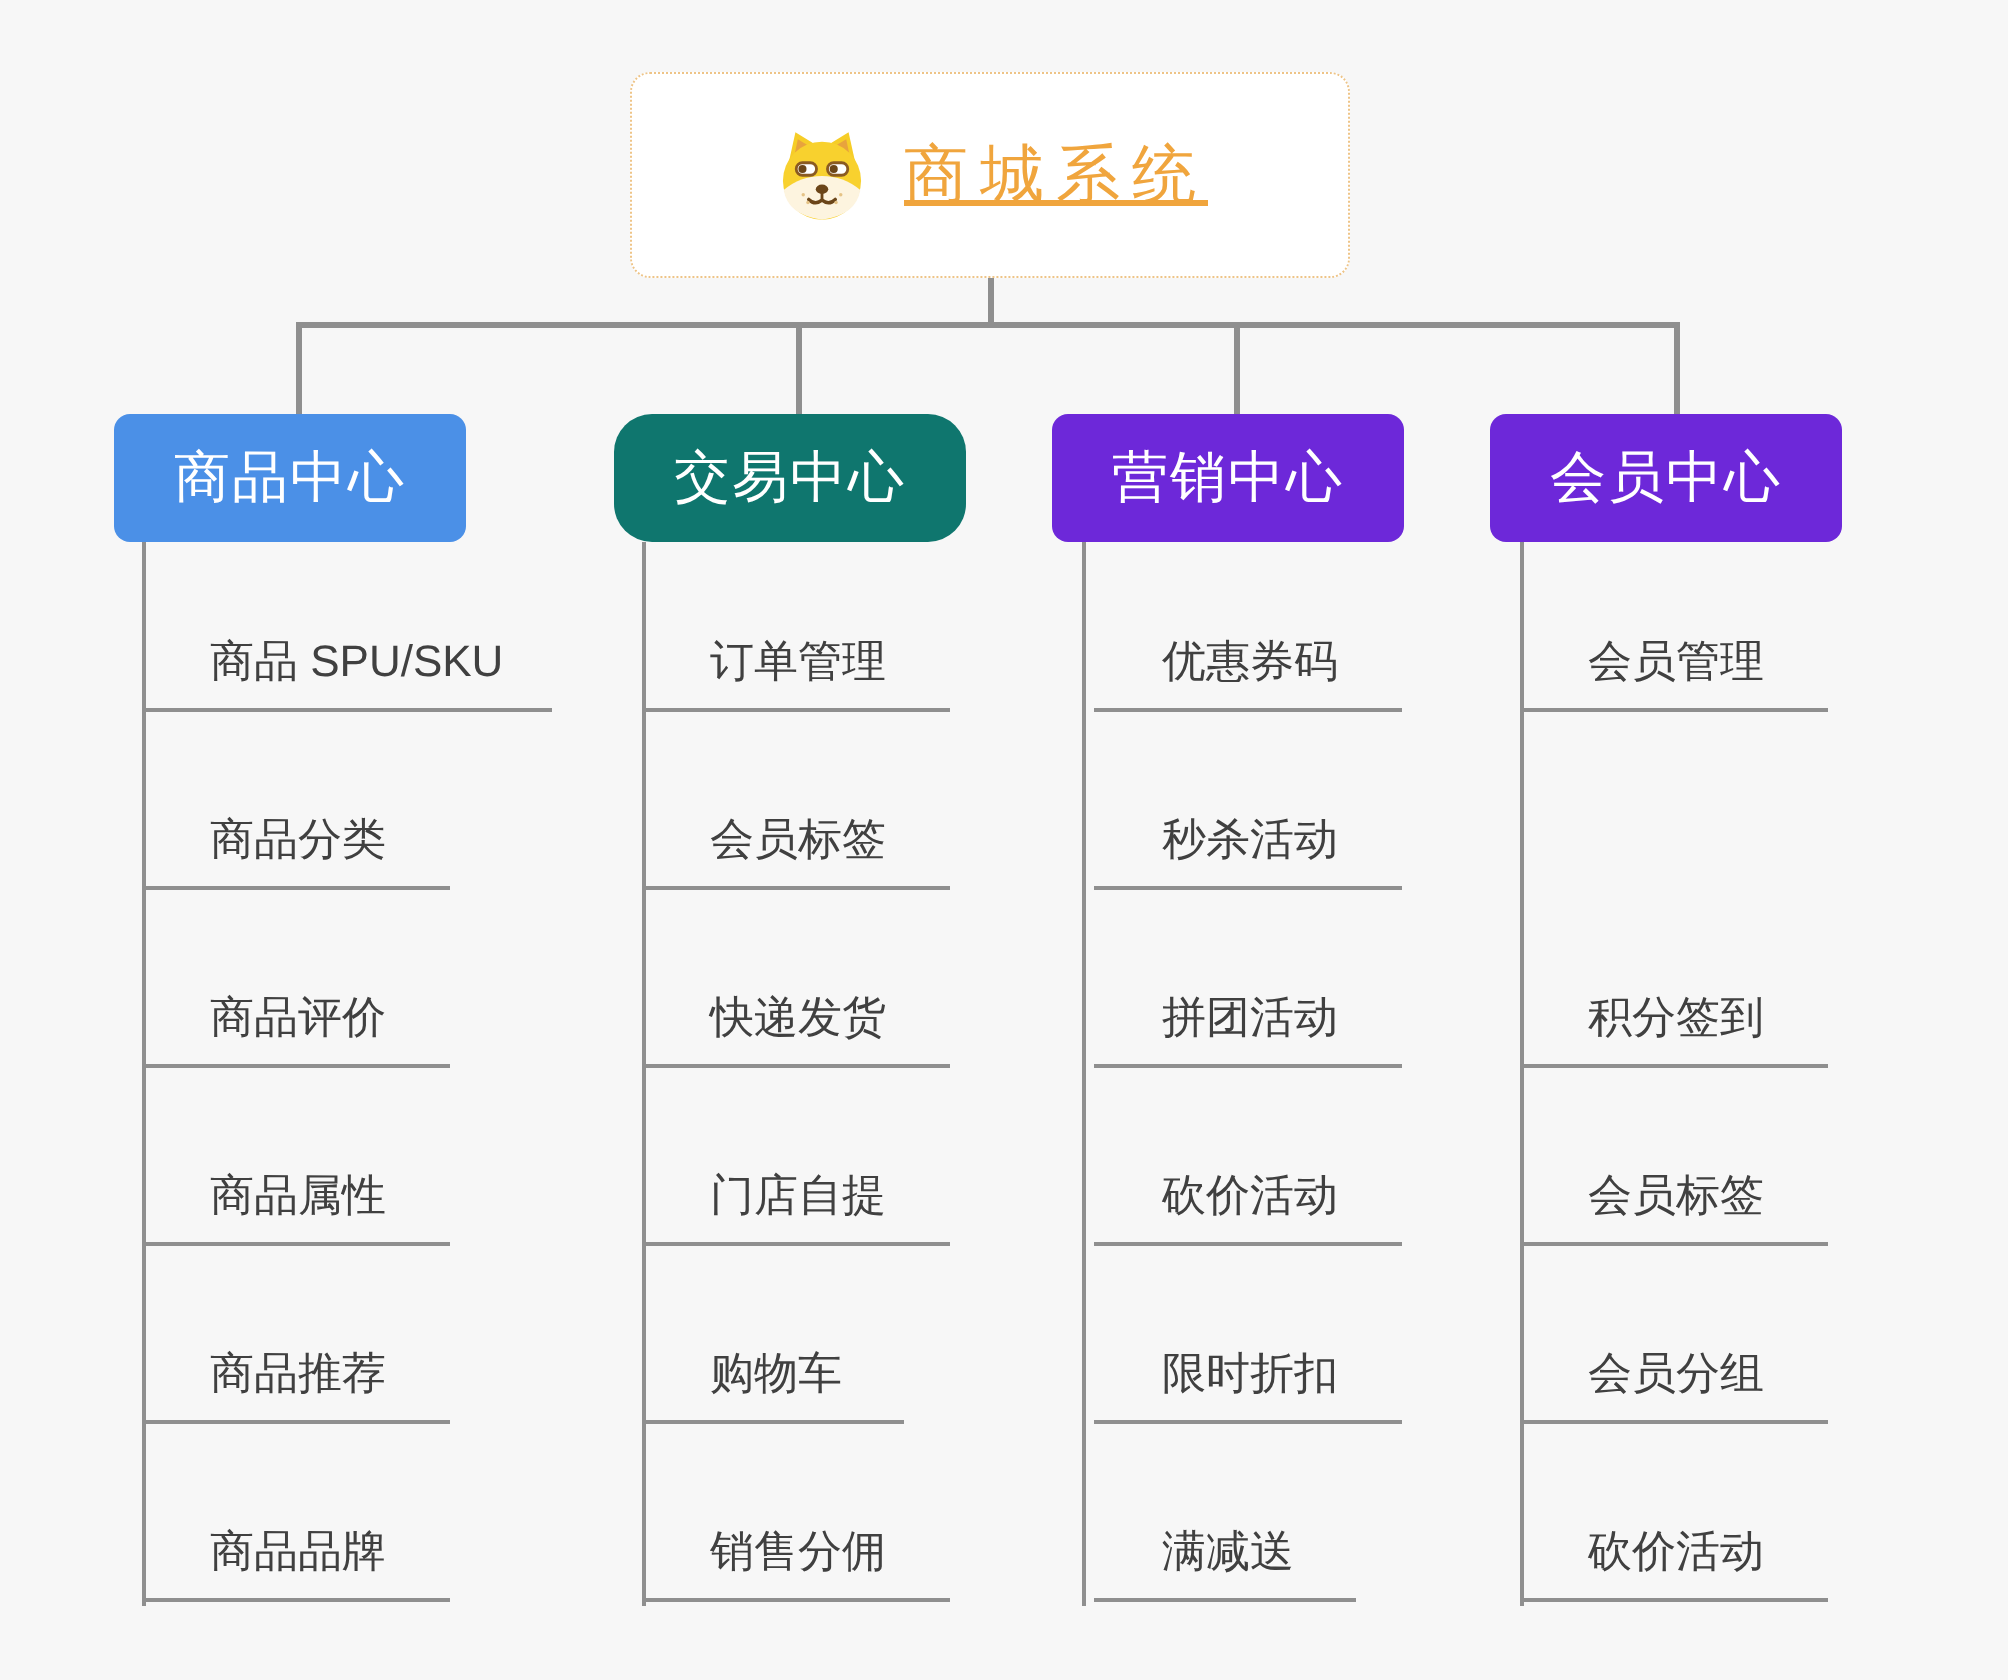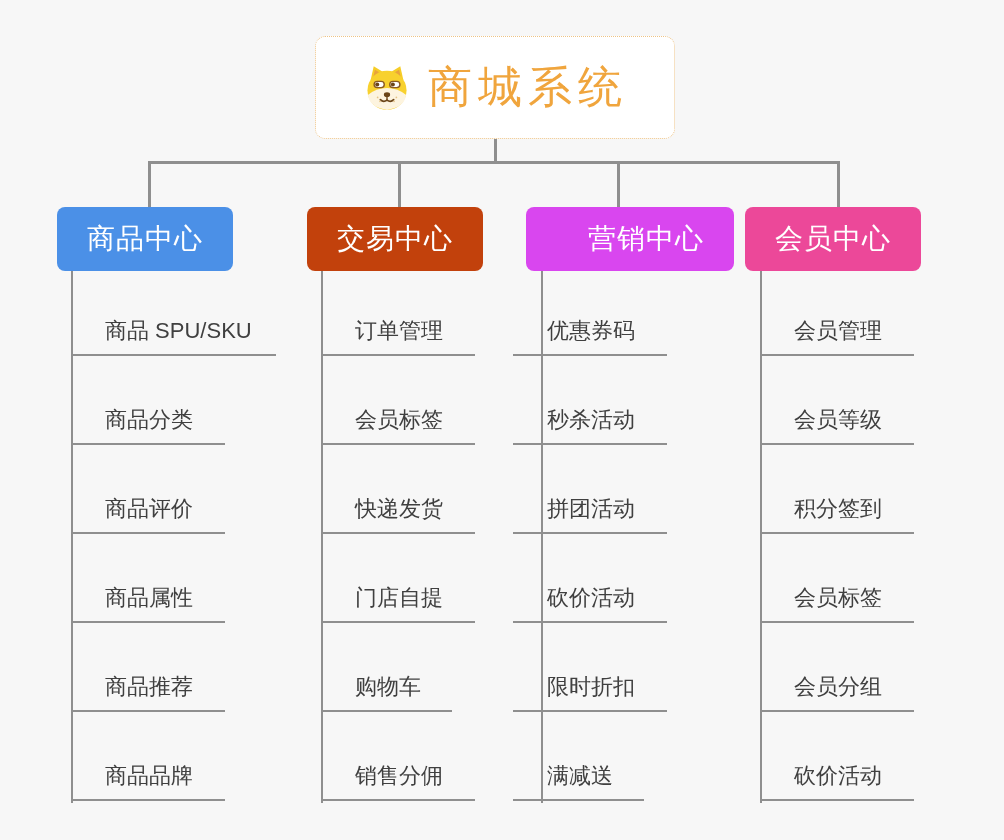--- a/index.html
+++ b/index.html
@@ -13,34 +13,34 @@
   .drop{top:161px;width:3px;height:48px;}
   .d0{left:148px}.d1{left:398px}.d2{left:617px}.d3{left:837px}
   .trunk{top:271px;width:2px;height:532px;}
   .t0{left:71px}.t1{left:321px}.t2{left:541px}.t3{left:760px}
 
   
   .root-node{position:absolute;left:315px;top:36px;width:360px;height:103px;
     background:#ffffff;border:1px dotted #eec487;border-radius:10px;
     display:flex;align-items:center;justify-content:center;gap:16px;box-sizing:border-box;}
   .root-icon{width:50px;height:50px;flex:0 0 auto;}
-  .root-title{font-size:44px;letter-spacing:6px;color:#f0a53d;white-space:nowrap;}
+  .root-title{font-size:32px;letter-spacing:6px;color:#f0a53d;white-space:nowrap;text-decoration:underline;}
 
   
   .branch{position:absolute;top:207px;width:176px;height:64px;border-radius:8px;
     color:#ffffff;font-size:28px;letter-spacing:1px;display:flex;align-items:center;
     justify-content:center;white-space:nowrap;}
   .b0{left:57px}.b1{left:307px}.b2{left:526px}.b3{left:745px}
 
   
   .leaf{position:absolute;width:154px;padding:0 0 9px 34px;border-bottom:2px solid #8f8f8f;
     font-size:22px;line-height:28px;color:#404040;box-sizing:border-box;white-space:nowrap;}
   .w-wide{width:205px}
   .w-short{width:131px}
-  .c0{left:71px}.c1{left:321px}.c2{left:513px}.c3{left:760px}
+  .c0{left:71px}.c1{left:321px}.c2{left:547px}.c3{left:760px}
   .r0{top:317px}.r1{top:406px}.r2{top:495px}.r3{top:584px}.r4{top:673px}.r5{top:762px}
 </style>
 </head>
 <body>
 
 <div class="canvas">
 
   <div class="line root-stub" style="background: rgb(143, 143, 143);"></div>
   <div class="line bus" style="background: rgb(143, 143, 143);"></div>
   <div class="line drop d0" style="background: rgb(143, 143, 143);"></div>
@@ -76,23 +76,23 @@
 
       <circle cx="20" cy="44" r="1.1" fill="#e5c386"></circle>
       <circle cx="23" cy="49" r="1.1" fill="#e5c386"></circle>
       <circle cx="44" cy="44" r="1.1" fill="#e5c386"></circle>
       <circle cx="41" cy="49" r="1.1" fill="#e5c386"></circle>
     </svg>
     <span class="root-title">商城系统</span>
   </div>
 
   <div class="branch b0" style="background: rgb(75, 144, 231);">商品中心</div>
-  <div class="branch b1" style="background: #c2410c;">交易中心</div>
-  <div class="branch b2" style="background: #d946ef; padding-left: 32px;">营销中心</div>
-  <div class="branch b3" style="background: #ec4899;">会员中心</div>
+  <div class="branch b1" style="background: #0f766e; border-radius: 19px;">交易中心</div>
+  <div class="branch b2" style="background: #6d28d9;">营销中心</div>
+  <div class="branch b3" style="background: #6d28d9;">会员中心</div>
 
   <div class="leaf c0 r0 w-wide">商品 SPU/SKU</div>
   <div class="leaf c0 r1">商品分类</div>
   <div class="leaf c0 r3">商品属性</div>
   <div class="leaf c0 r2">商品评价</div>
   <div class="leaf c0 r4">商品推荐</div>
   <div class="leaf c0 r5">商品品牌</div>
 
   <div class="leaf c1 r0">订单管理</div>
   <div class="leaf c1 r1">会员标签</div>
@@ -102,19 +102,18 @@
   <div class="leaf c1 r5">销售分佣</div>
 
   <div class="leaf c2 r0">优惠券码</div>
   <div class="leaf c2 r1">秒杀活动</div>
   <div class="leaf c2 r2">拼团活动</div>
   <div class="leaf c2 r3">砍价活动</div>
   <div class="leaf c2 r4">限时折扣</div>
   <div class="leaf c2 r5 w-short">满减送</div>
 
   <div class="leaf c3 r0">会员管理</div>
-  <div class="leaf c3 r1">会员等级</div>
   <div class="leaf c3 r2">积分签到</div>
   <div class="leaf c3 r3">会员标签</div>
   <div class="leaf c3 r4">会员分组</div>
   <div class="leaf c3 r5">砍价活动</div>
 
 </div>
 
 </body></html>

